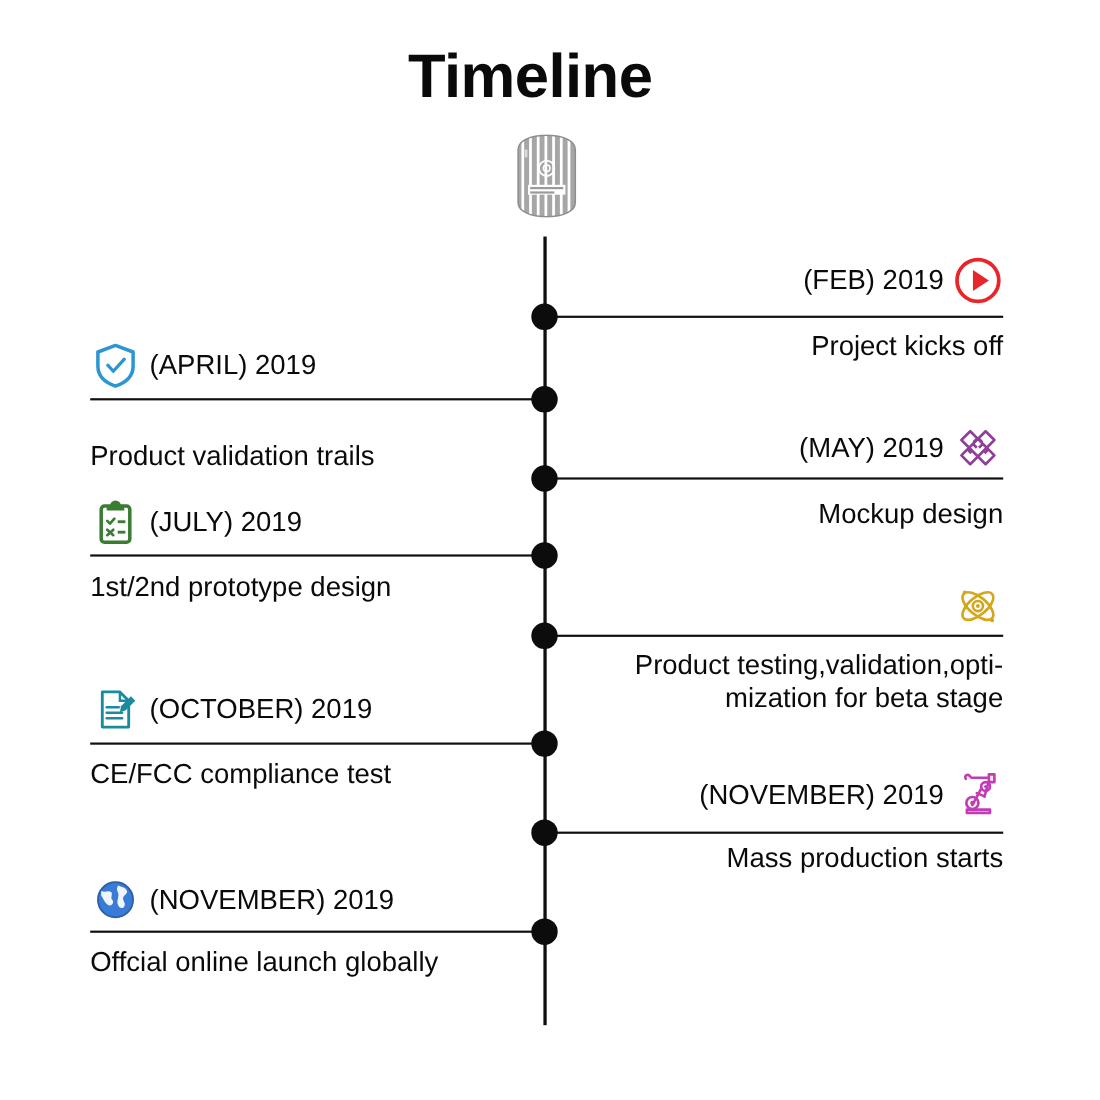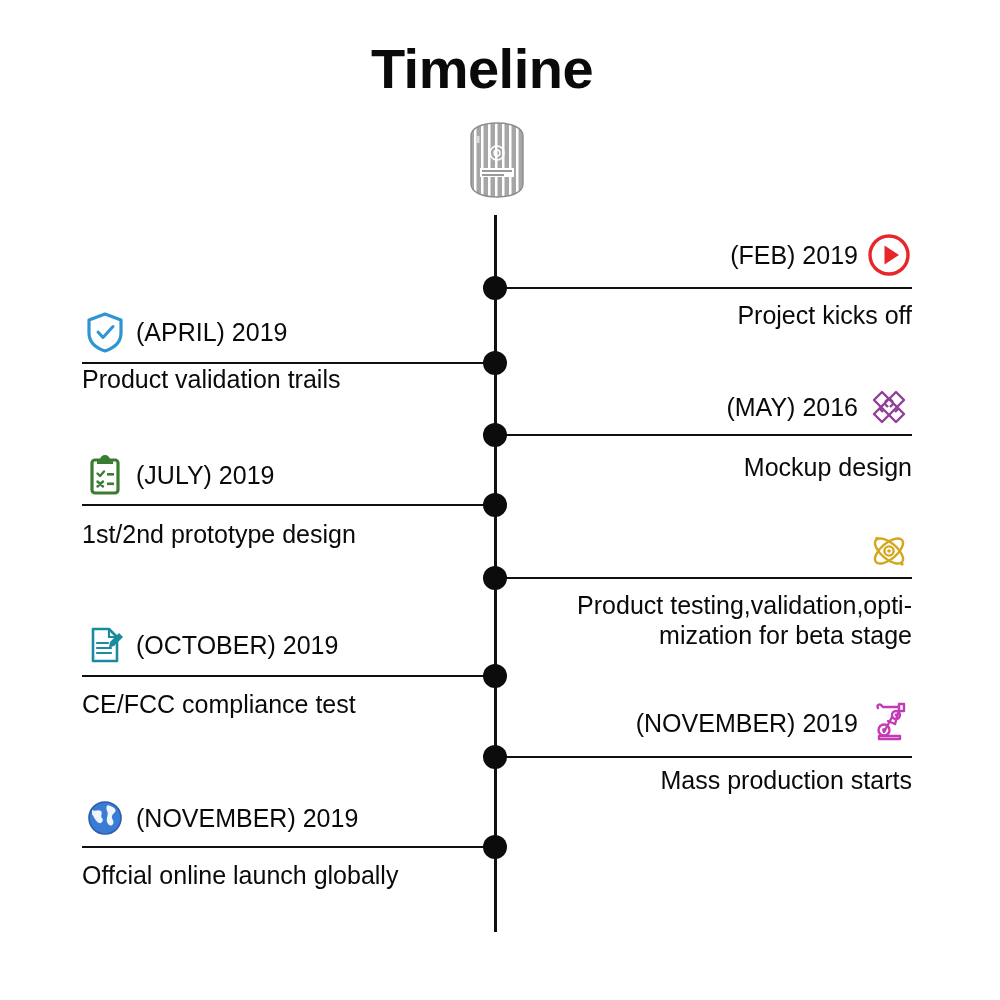--- a/index.html
+++ b/index.html
@@ -151,27 +151,27 @@
   <div class="entry-head" style="top:309px">
     <span class="entry-icon">
       <svg viewBox="0 0 46 46" xmlns="http://www.w3.org/2000/svg">
         <path d="M23 5 L39 11 L39 24 C39 33 32 39 23 42 C14 39 7 33 7 24 L7 11 Z" fill="none" stroke="#2e95d3" stroke-width="3.2" stroke-linejoin="round"></path>
         <path d="M16 23 L21 28.5 L31 17.5" fill="none" stroke="#2e95d3" stroke-width="3" stroke-linecap="round" stroke-linejoin="round"></path>
       </svg>
     </span>
     <span>(APRIL) 2019</span>
   </div>
   <div class="entry-rule" style="top:362px"></div>
-  <div class="entry-desc" style="top:364px">Product validation trails</div>
+  <div class="entry-desc" style="top:400px">Product validation trails</div>
 </div>
 
 <div class="spine-dot" style="top:423px"></div>
 <div class="entry right">
   <div class="entry-head" style="top:384px">
-    <span>(MAY) 2016</span>
+    <span>(MAY) 2019</span>
     <span class="entry-icon">
       <svg viewBox="0 0 46 46" xmlns="http://www.w3.org/2000/svg">
         <g stroke="#8f3f97" stroke-width="2.4" fill="none" stroke-linejoin="round">
           <path d="M8 30 L30 8 L38 16 L16 38 Z"></path>
           <path d="M13.5 24.5 L17 28"></path>
           <path d="M18.5 19.5 L22 23"></path>
           <path d="M23.5 14.5 L27 18"></path>
           <path d="M38 30 L16 8 L8 16 L30 38 Z"></path>
           <path d="M32.5 24.5 L29 28"></path>
           <path d="M27.5 19.5 L24 23"></path>

